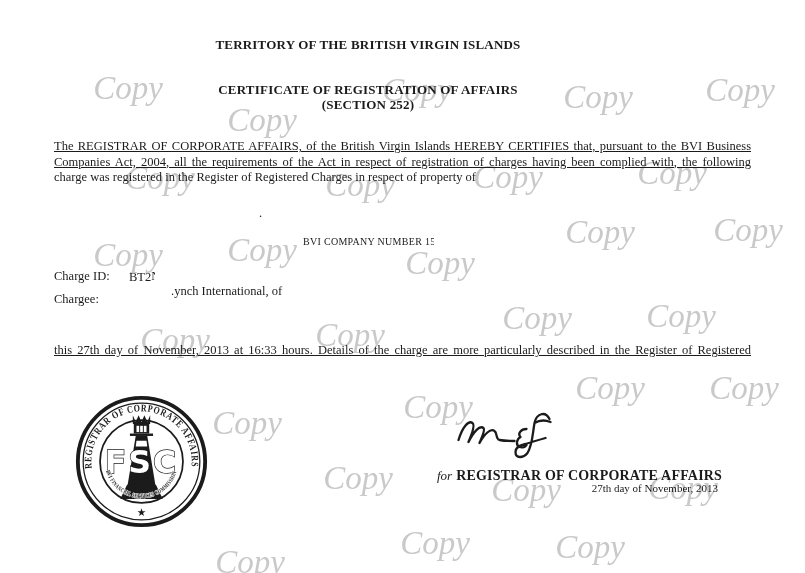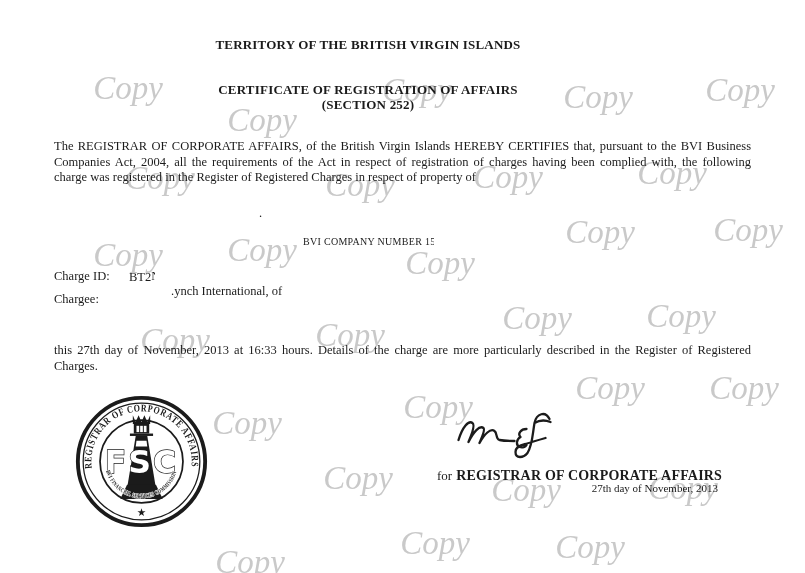--- a/index.html
+++ b/index.html
@@ -12,27 +12,27 @@
   .wm {
     position:absolute; font-style:italic; font-size:33px; line-height:1;
     font-family:"Liberation Serif","DejaVu Serif",serif;
     transform:translate(-50%,-50%); white-space:nowrap; opacity:.8; pointer-events:none;
   }
   
   .abs { position:absolute; z-index:2; }
   .ctr { left:0; width:736px; text-align:center; }
   .hdr { font-size:13px; font-weight:700; letter-spacing:.2px; }
   .body-text { font-size:12.5px; line-height:15.5px; width:697px; }
-  .jline { text-align:justify; text-align-last:justify; }
+  .jline { text-align:justify; text-align-last:justify;text-decoration:underline; }
   .company-name { font-size:13px; font-weight:700; letter-spacing:.2px; }
   .bvi-num { font-size:10px; letter-spacing:.3px; }
   .field { font-size:12.5px; }
   .partial { display:inline-block; overflow:hidden; vertical-align:text-bottom; white-space:nowrap; }
   .partial.w4 { width:4px; }
-  .sig-for { font-size:13px; }
+  .sig-for { font-style:italic; font-size:13px; }
   .sig-name { font-weight:700; font-size:14px; letter-spacing:.2px; }
   .sig-date { font-size:11px; }
 </style>
 </head>
 <body>
 
 <div id="page">
 
   <div id="wm-layer">
       <span class="wm" style="color: rgb(188, 188, 188); left: 128px; top: 88px;">Copy</span>
@@ -78,21 +78,20 @@
   <div class="abs field" style="left:259px; top:206px">.</div>
   <div class="abs bvi-num" style="left:303px; top:236px"><span>BVI COMPANY NUMBER 1</span><span class="partial w4">5</span></div>
 
   <div class="abs field" style="left:54px;  top:269px">Charge ID:</div>
   <div class="abs field" style="left:129px; top:269px"><span>BT2</span><span class="partial w4">N</span></div>
   <div class="abs field" style="left:54px;  top:292px">Chargee:</div>
   <div class="abs field" style="left:171px; top:284px">.ynch International, of</div>
 
   <div class="abs body-text" style="left:54px; top:342px; line-height:16px">
     <div class="jline">this 27th day of November, 2013 at 16:33 hours. Details of the charge are more particularly described in the Register of Registered</div>
-    <div>Charges.</div>
   </div>
 
   <svg class="abs" style="left:74px; top:394px" width="135" height="135" viewBox="0 0 140 140">
     <circle cx="70" cy="70" r="66" fill="none" stroke="#1b1b1b" stroke-width="4"></circle>
     <circle cx="70" cy="70" r="60.5" fill="none" stroke="#1b1b1b" stroke-width="1.3"></circle>
     <circle cx="70" cy="70" r="43" fill="none" stroke="#1b1b1b" stroke-width="1.8"></circle>
     <defs>
       <path id="arcTop" d="M18.5,77.2 A52,52 0 1 1 121.5,77.2"></path>
       <path id="arcBot" d="M33.3,79.8 A38,38 0 0 0 106.7,79.8"></path>
     </defs>

